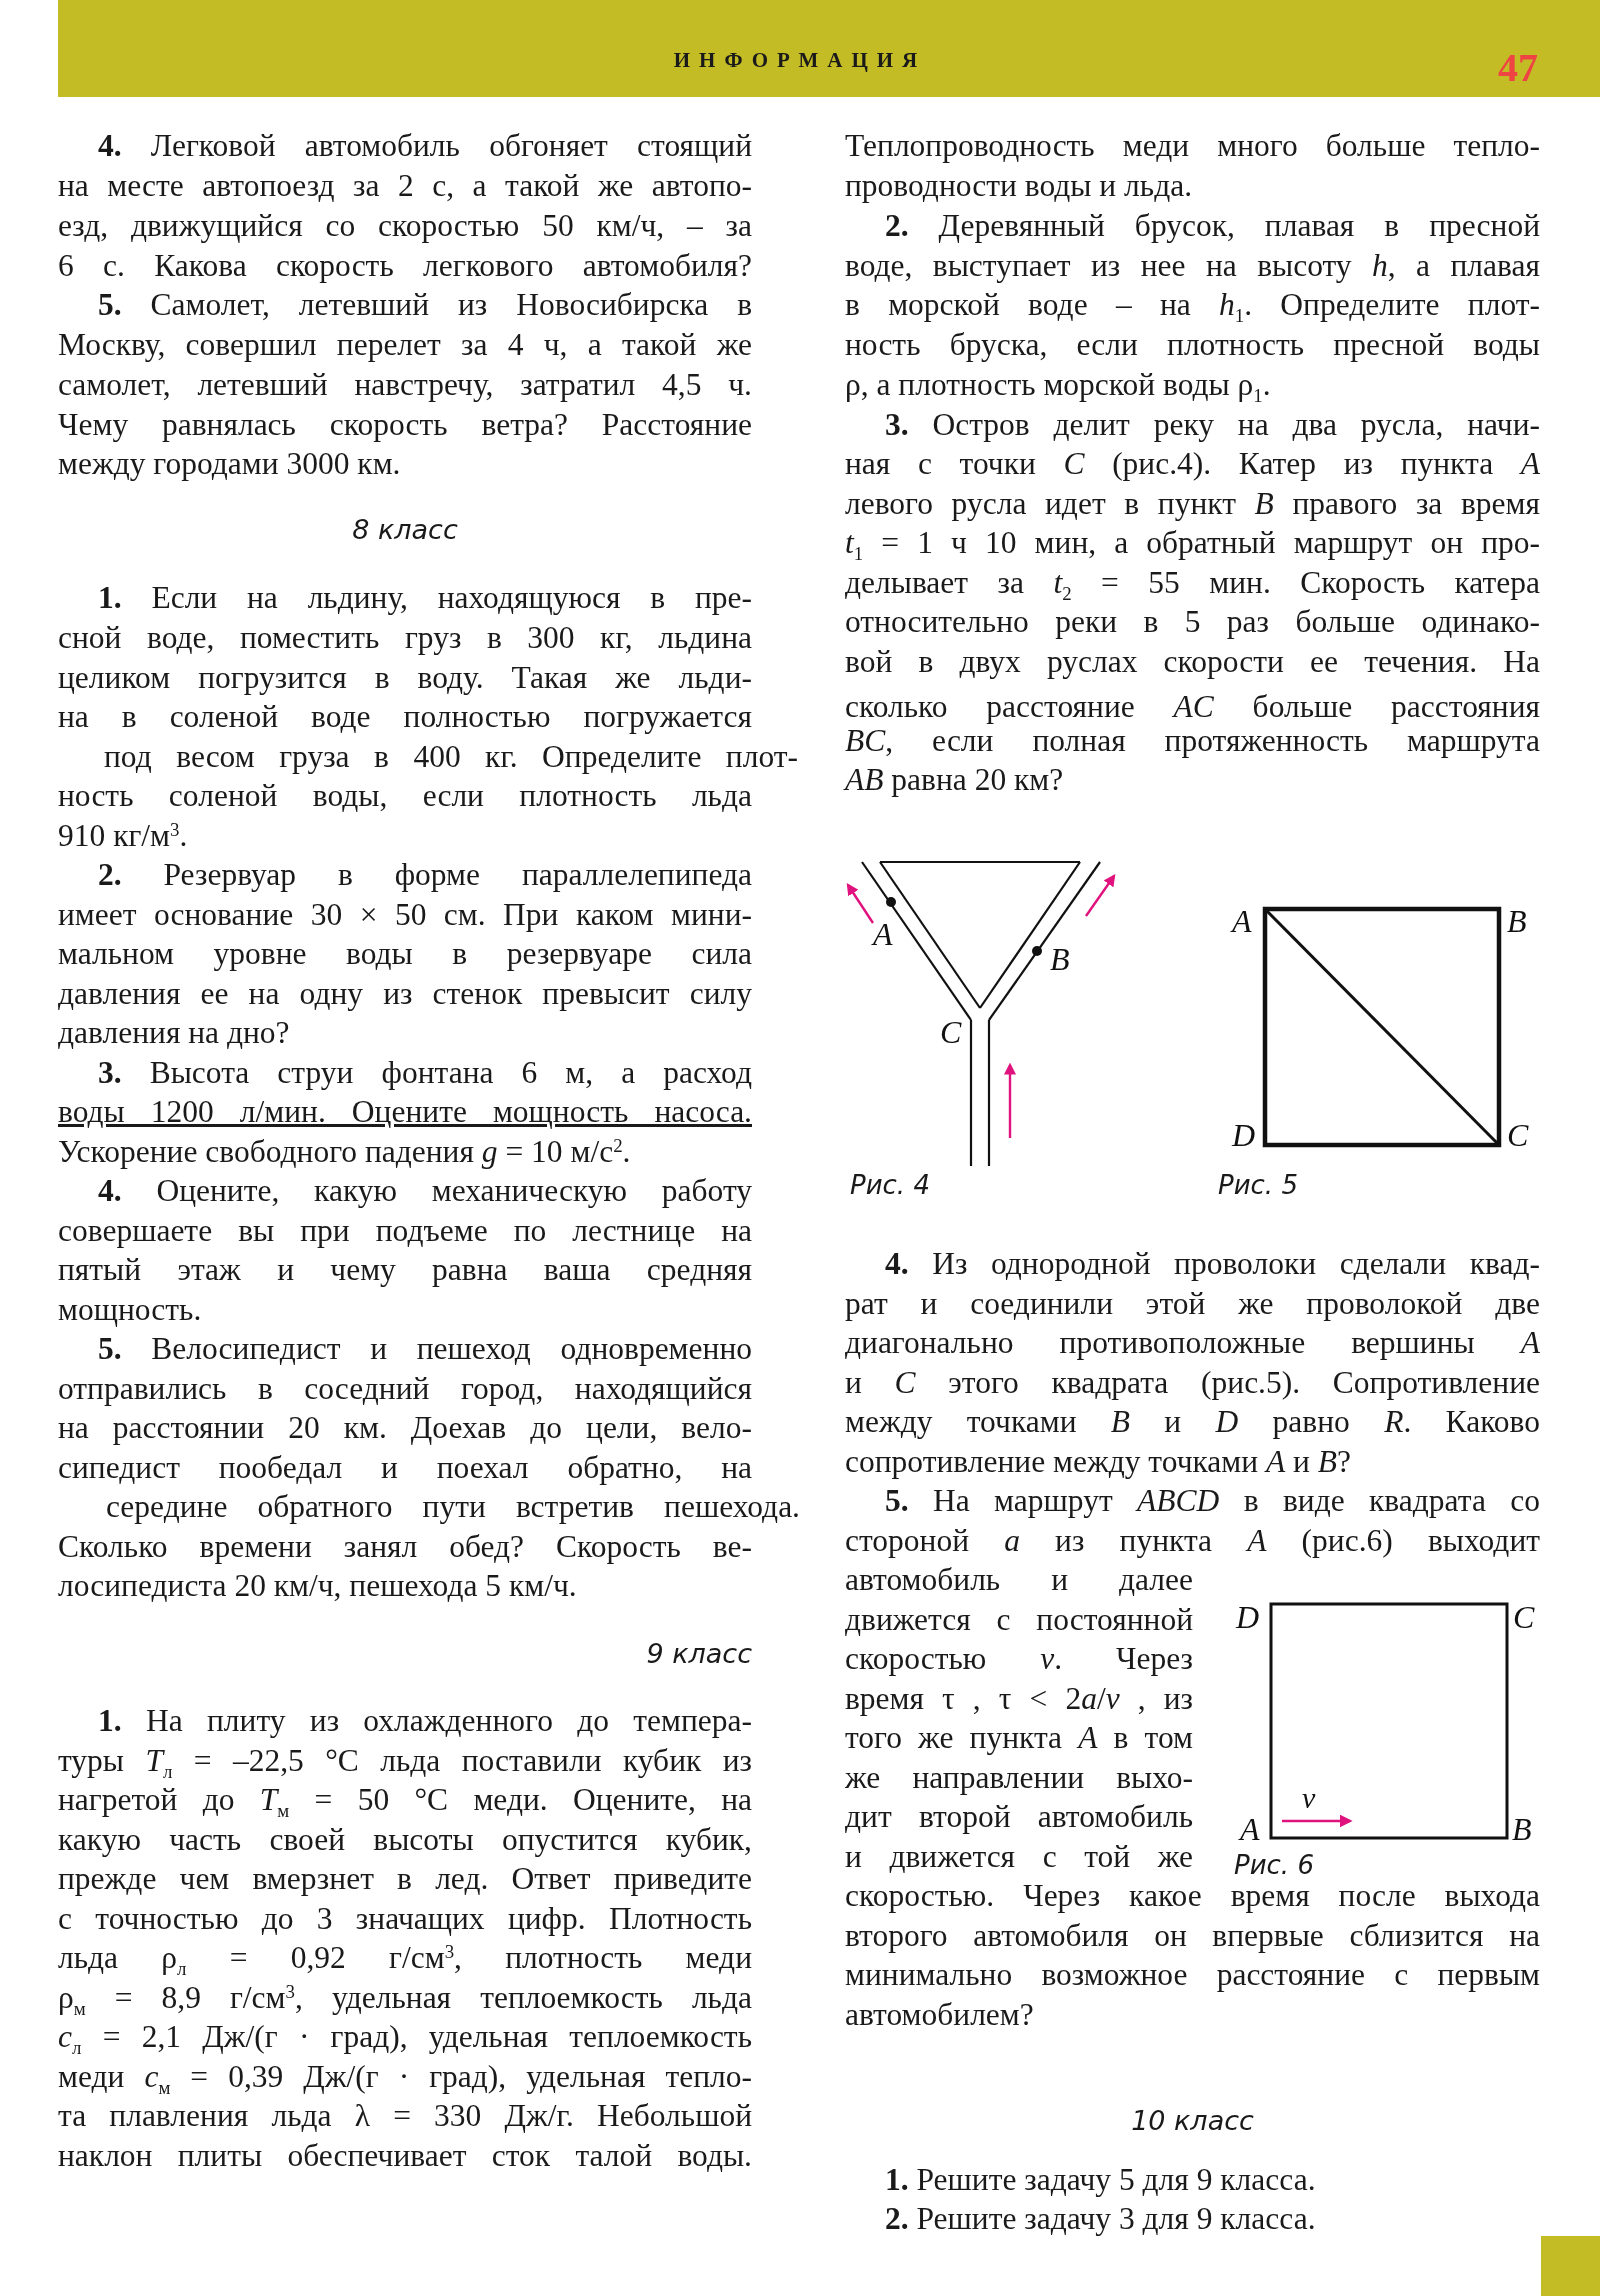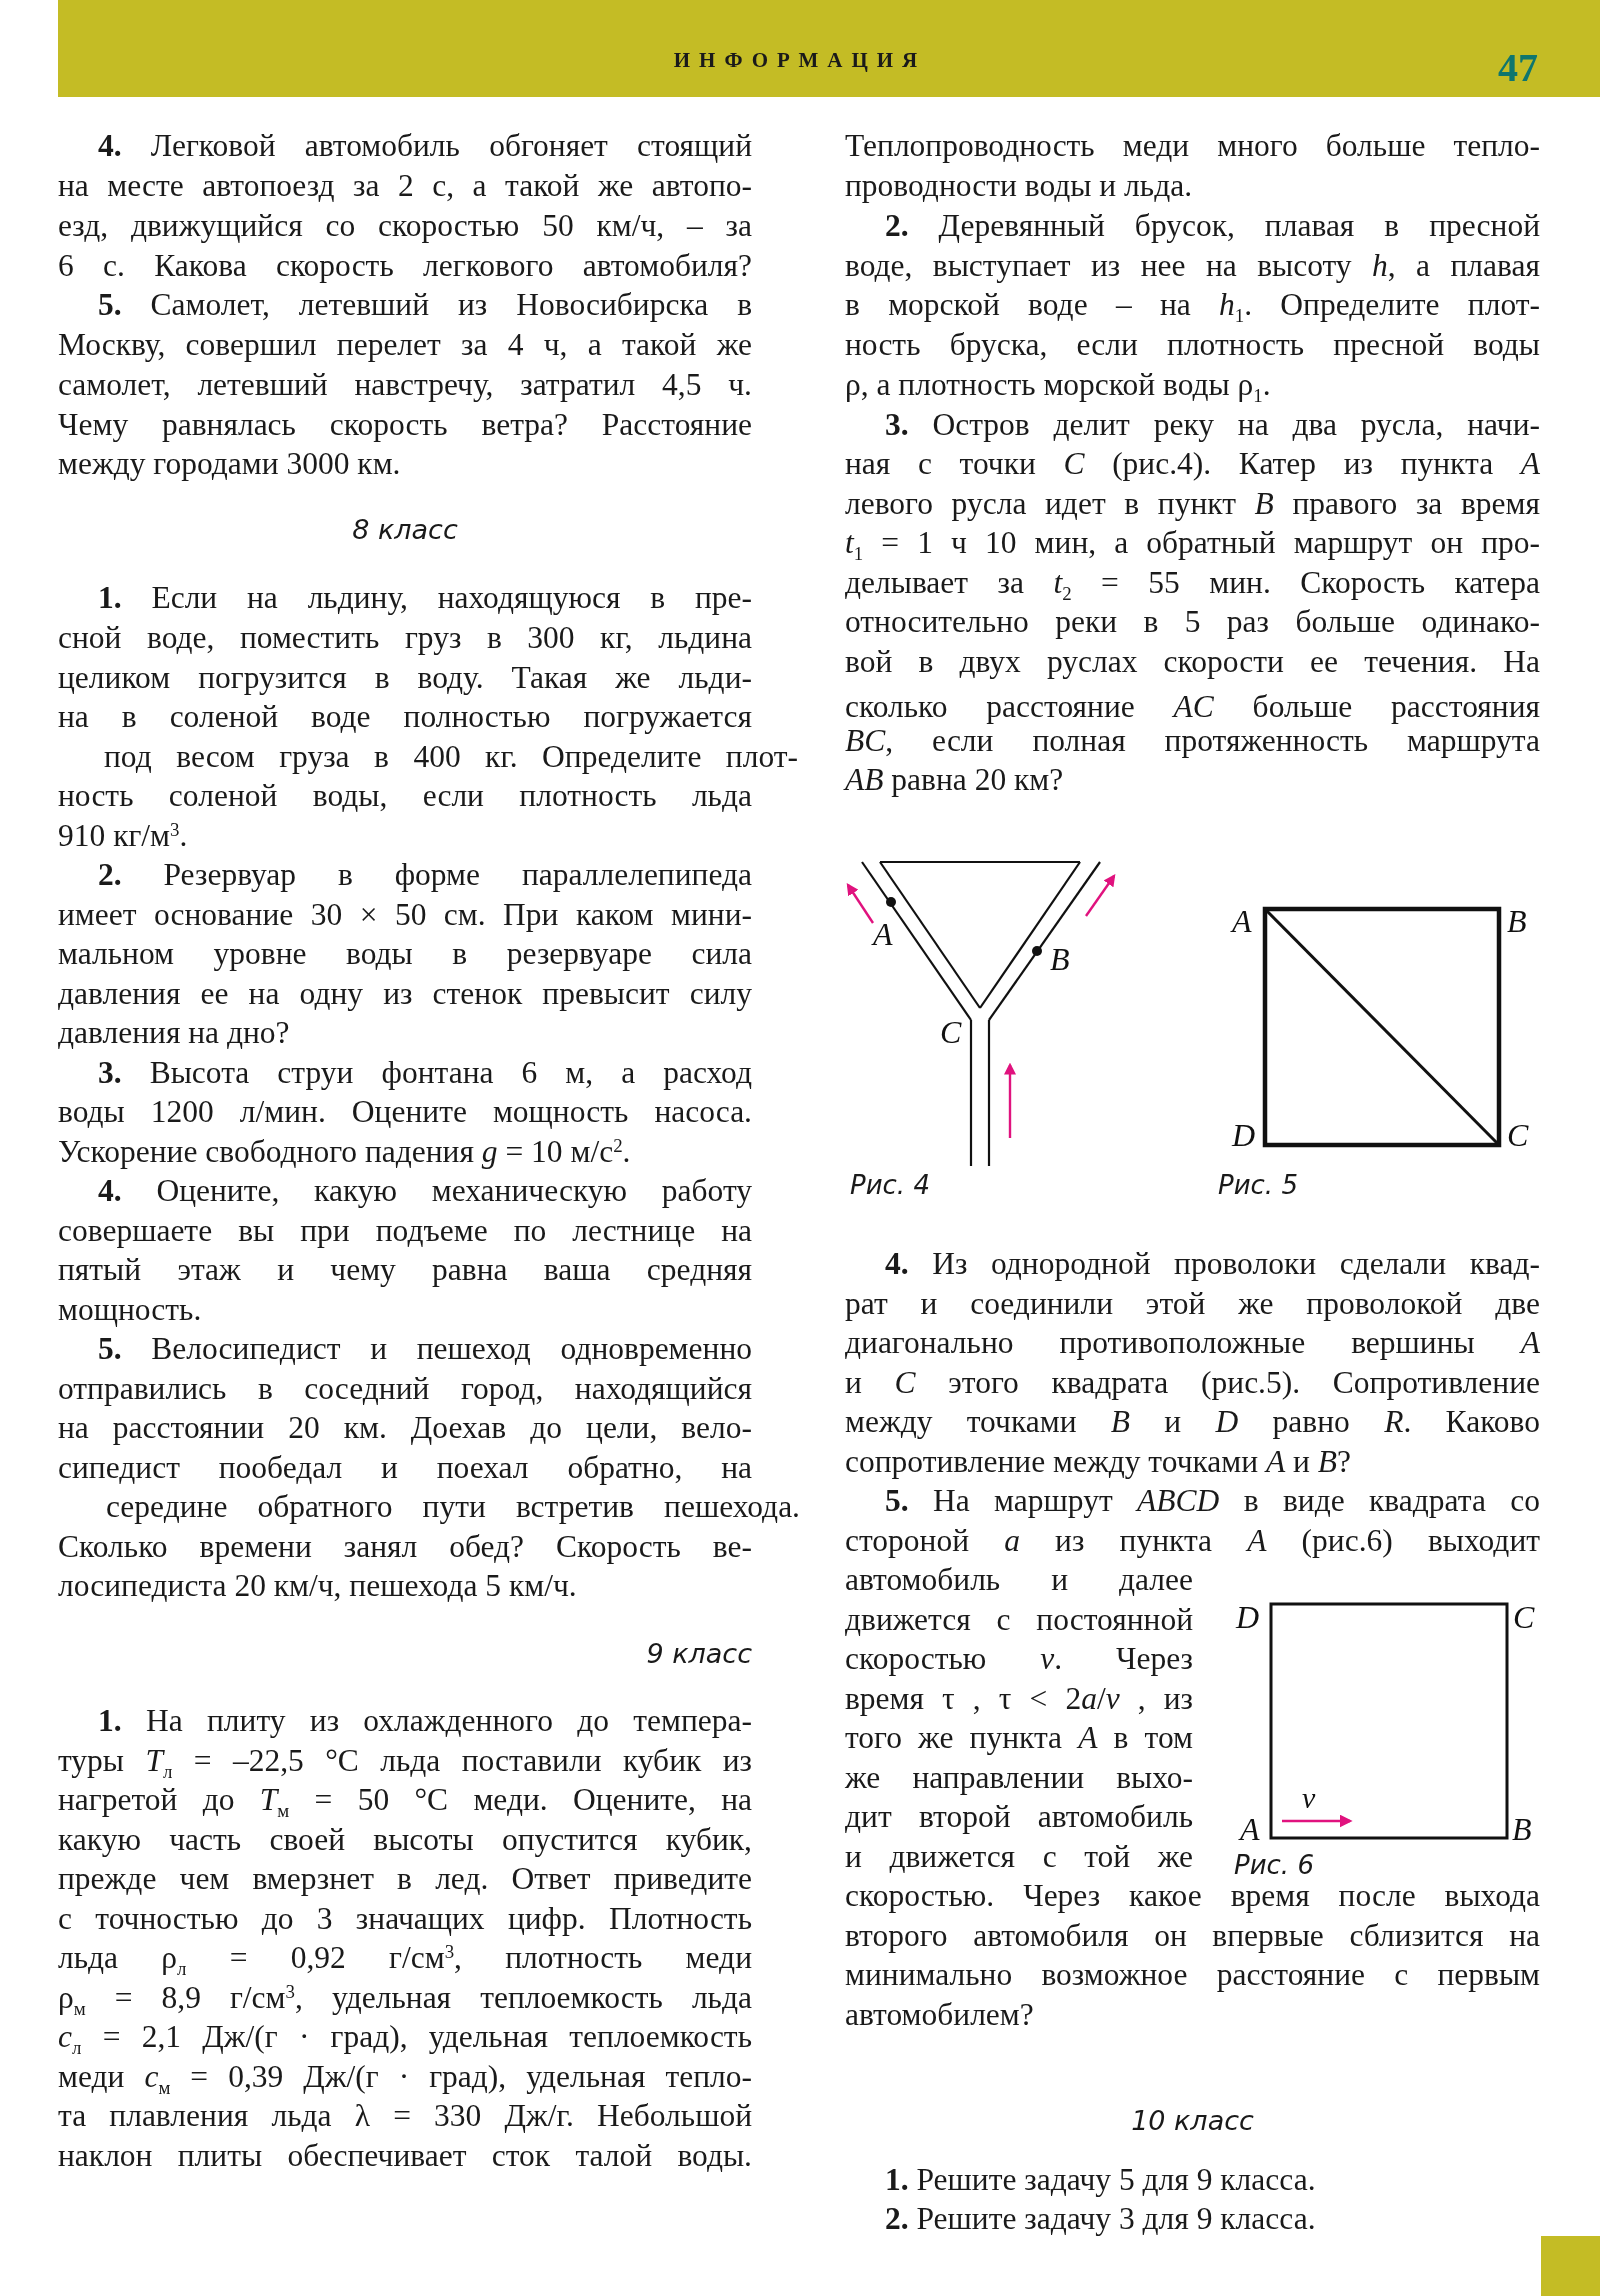--- a/index.html
+++ b/index.html
@@ -3,21 +3,21 @@
 <meta charset="utf-8">
 <style>
   html, body { margin:0; padding:0; background:#ffffff; }
   body { width:1600px; height:2296px; position:relative; overflow:hidden;
          font-family:"Liberation Serif","DejaVu Serif",serif; color:#1a1a1a; }
   .header-band { position:absolute; left:58px; top:0; width:1542px; height:97px; background:#C4BC25; }
   .header-title { position:absolute; left:0; width:1600px; top:48px; text-align:center;
                   font-family:"Liberation Serif",serif; font-weight:bold; font-size:21px;
                   letter-spacing:9px; color:#1a1a1a; }
   .page-number { position:absolute; right:62px; top:44px; font-family:"Liberation Serif",serif;
-                 font-weight:bold; font-size:40px; color:#0f766e; }
+                 font-weight:bold; font-size:40px; color:#ef4444; }
   .footer-square { position:absolute; left:1541px; top:2236px; width:59px; height:60px; background:#C4BC25; }
 
   .col { position:absolute; }
   .line { position:absolute; left:0; white-space:nowrap; font-size:31.5px; line-height:40px;
           text-align:justify; text-align-last:justify; }
   .line.last { text-align-last:left; }
   .line.indent { padding-left:40px; box-sizing:border-box; }
   .num { font-weight:bold; }
   i, .it { font-style:italic; }
   sub { font-size:60%; vertical-align:-0.35em; line-height:0; }
@@ -67,21 +67,21 @@
   <div>
     <div class="line indent" style="top:855px;width:694px;"><span class="num">2.</span> <span>Резервуар в форме параллелепипеда</span></div>
     <div class="line" style="top:895px;width:694px;">имеет основание 30 × 50 см. При каком мини-</div>
     <div class="line" style="top:934px;width:694px;">мальном уровне воды в резервуаре сила</div>
     <div class="line" style="top:974px;width:694px;">давления ее на одну из стенок превысит силу</div>
     <div class="line last" style="top:1013px;width:694px;">давления на дно?</div>
   </div>
 
   <div>
     <div class="line indent" style="top:1053px;width:694px;"><span class="num">3.</span> <span>Высота струи фонтана 6  м, а расход</span></div>
-    <div class="line" style="top:1092px;width:694px;">воды 1200 л/мин. Оцените мощность насоса.</div>
+    <div class="line" style="top:1092px;width:694px;text-decoration:underline;">воды 1200 л/мин. Оцените мощность насоса.</div>
     <div class="line last" style="top:1132px;width:694px;"><span>Ускорение свободного падения </span><i>g</i><span> = 10 м/с</span><sup>2</sup><span>.</span></div>
   </div>
 
   <div>
     <div class="line indent" style="top:1171px;width:694px;"><span class="num">4.</span> <span>Оцените, какую механическую работу</span></div>
     <div class="line" style="top:1211px;width:694px;">совершаете вы при подъеме по лестнице на</div>
     <div class="line" style="top:1250px;width:694px;">пятый этаж и чему равна ваша средняя</div>
     <div class="line last" style="top:1290px;width:694px;">мощность.</div>
   </div>
 

